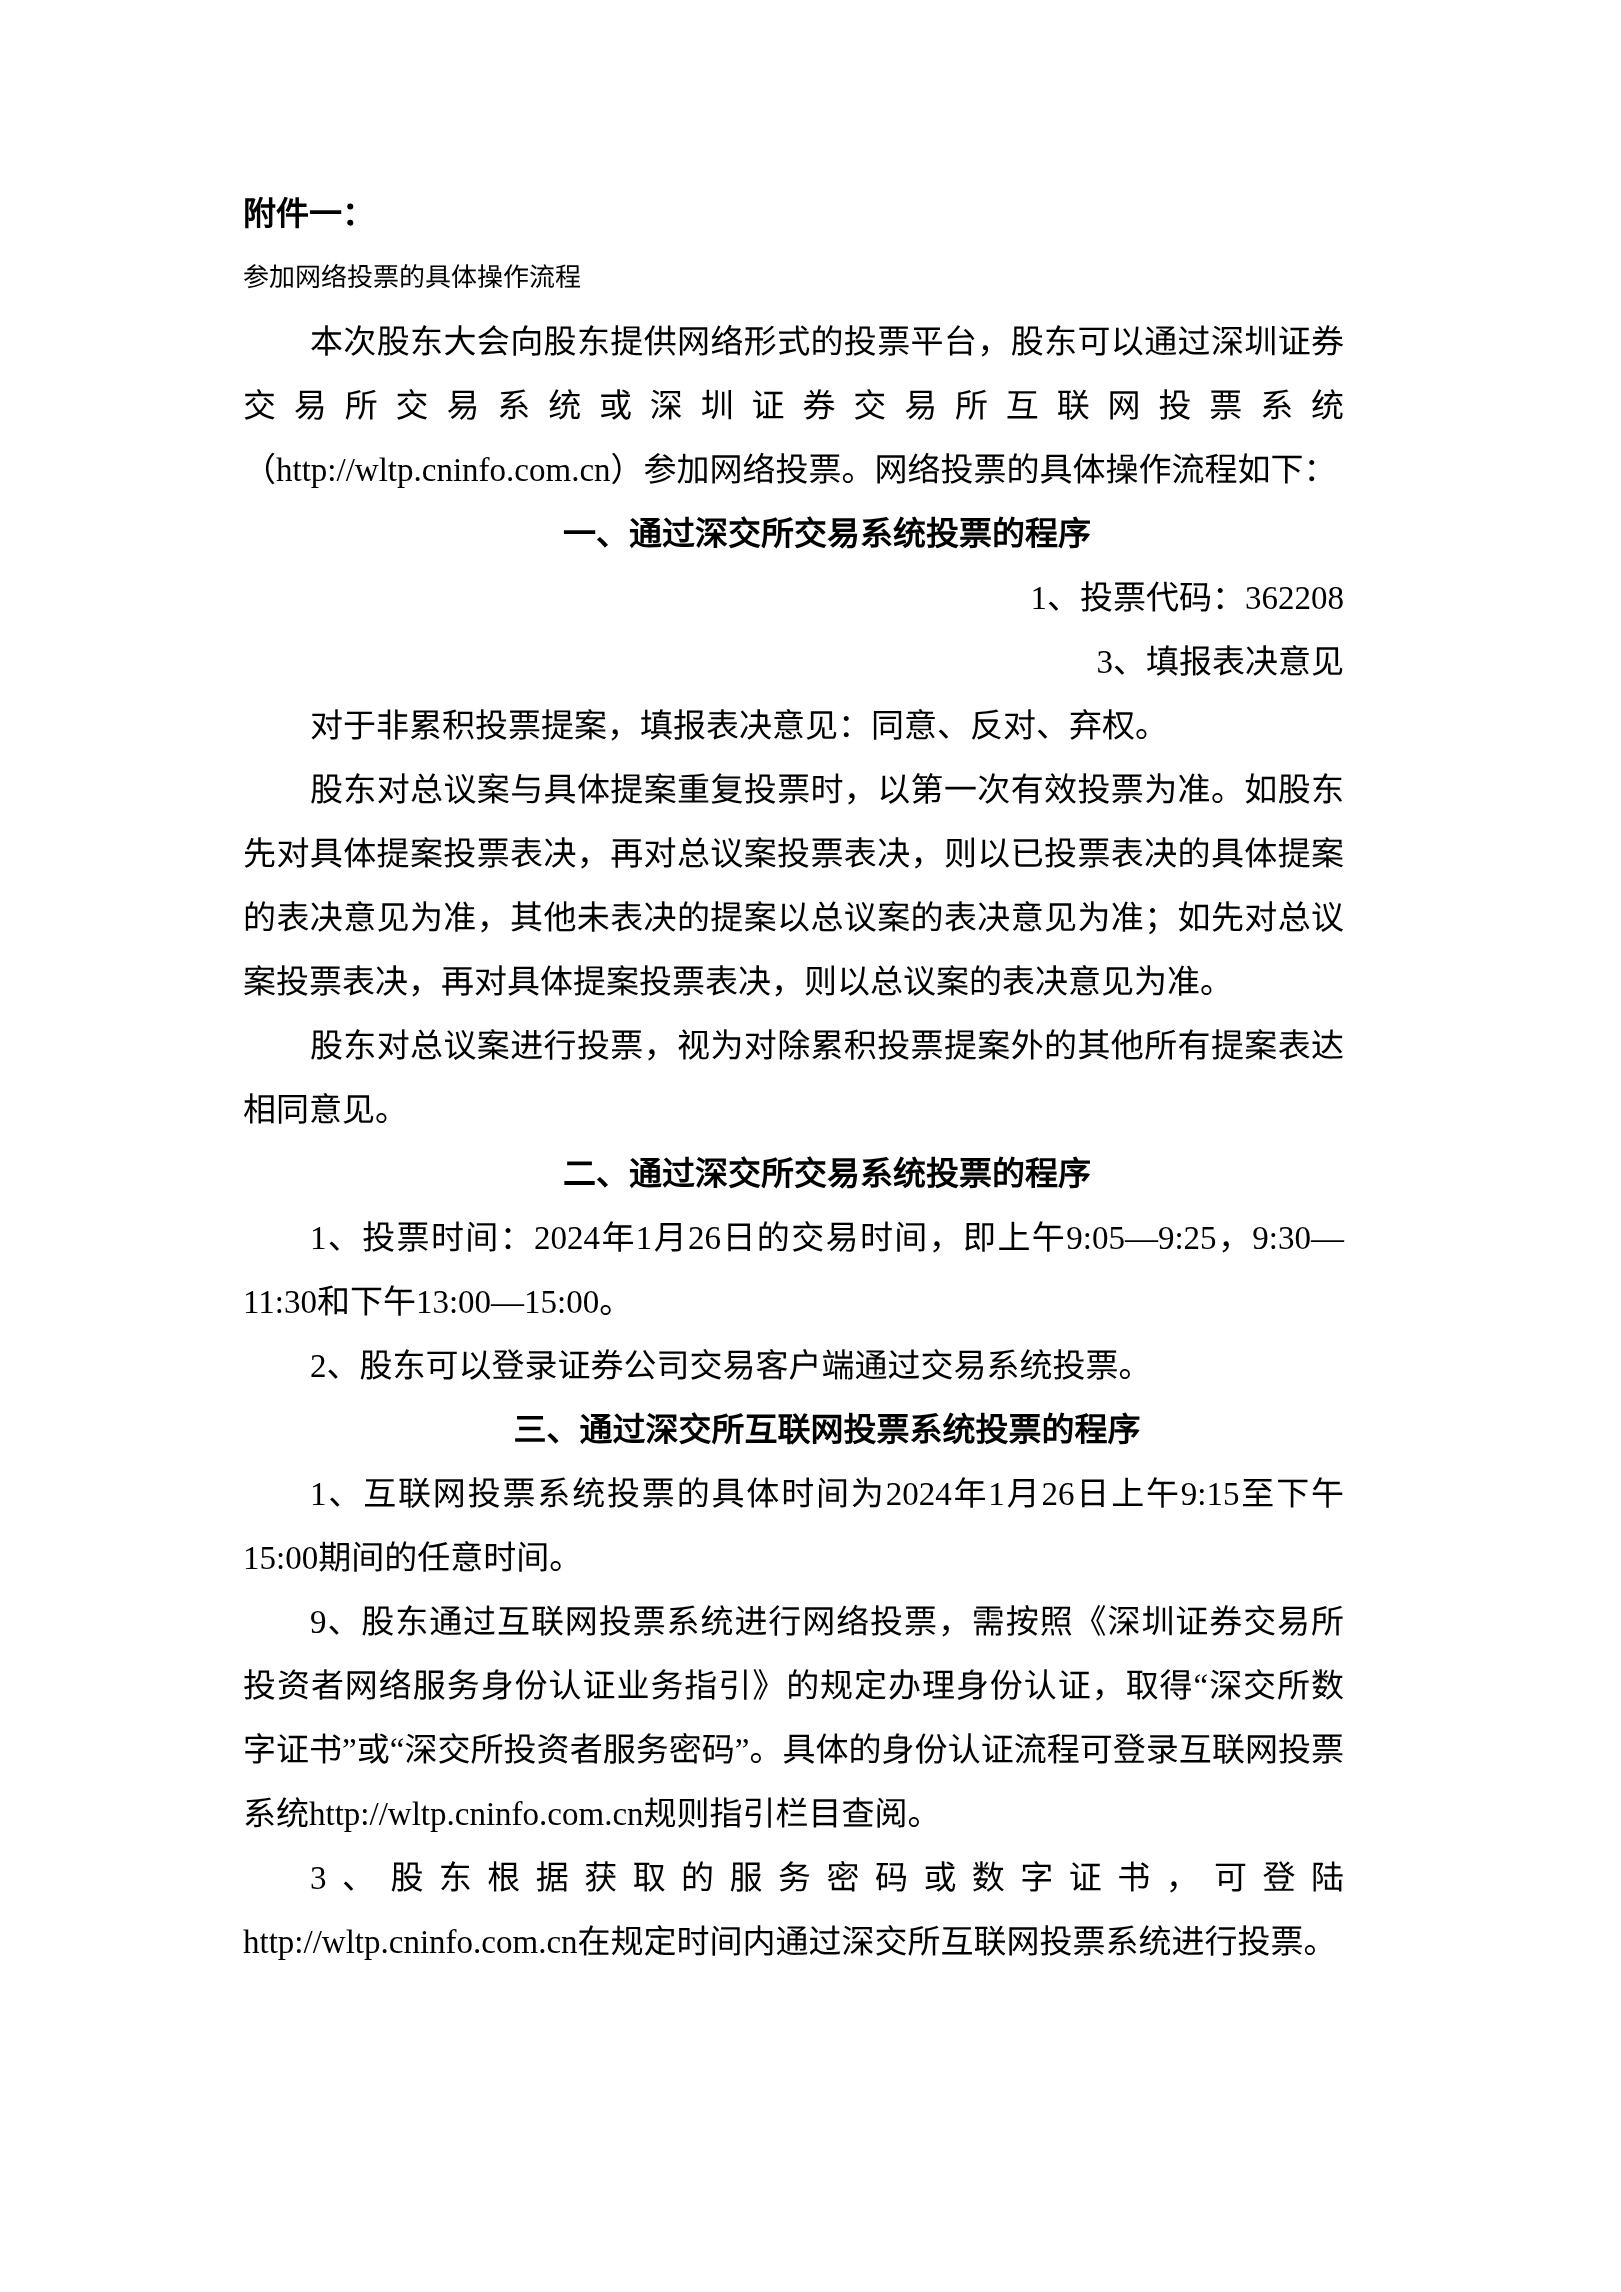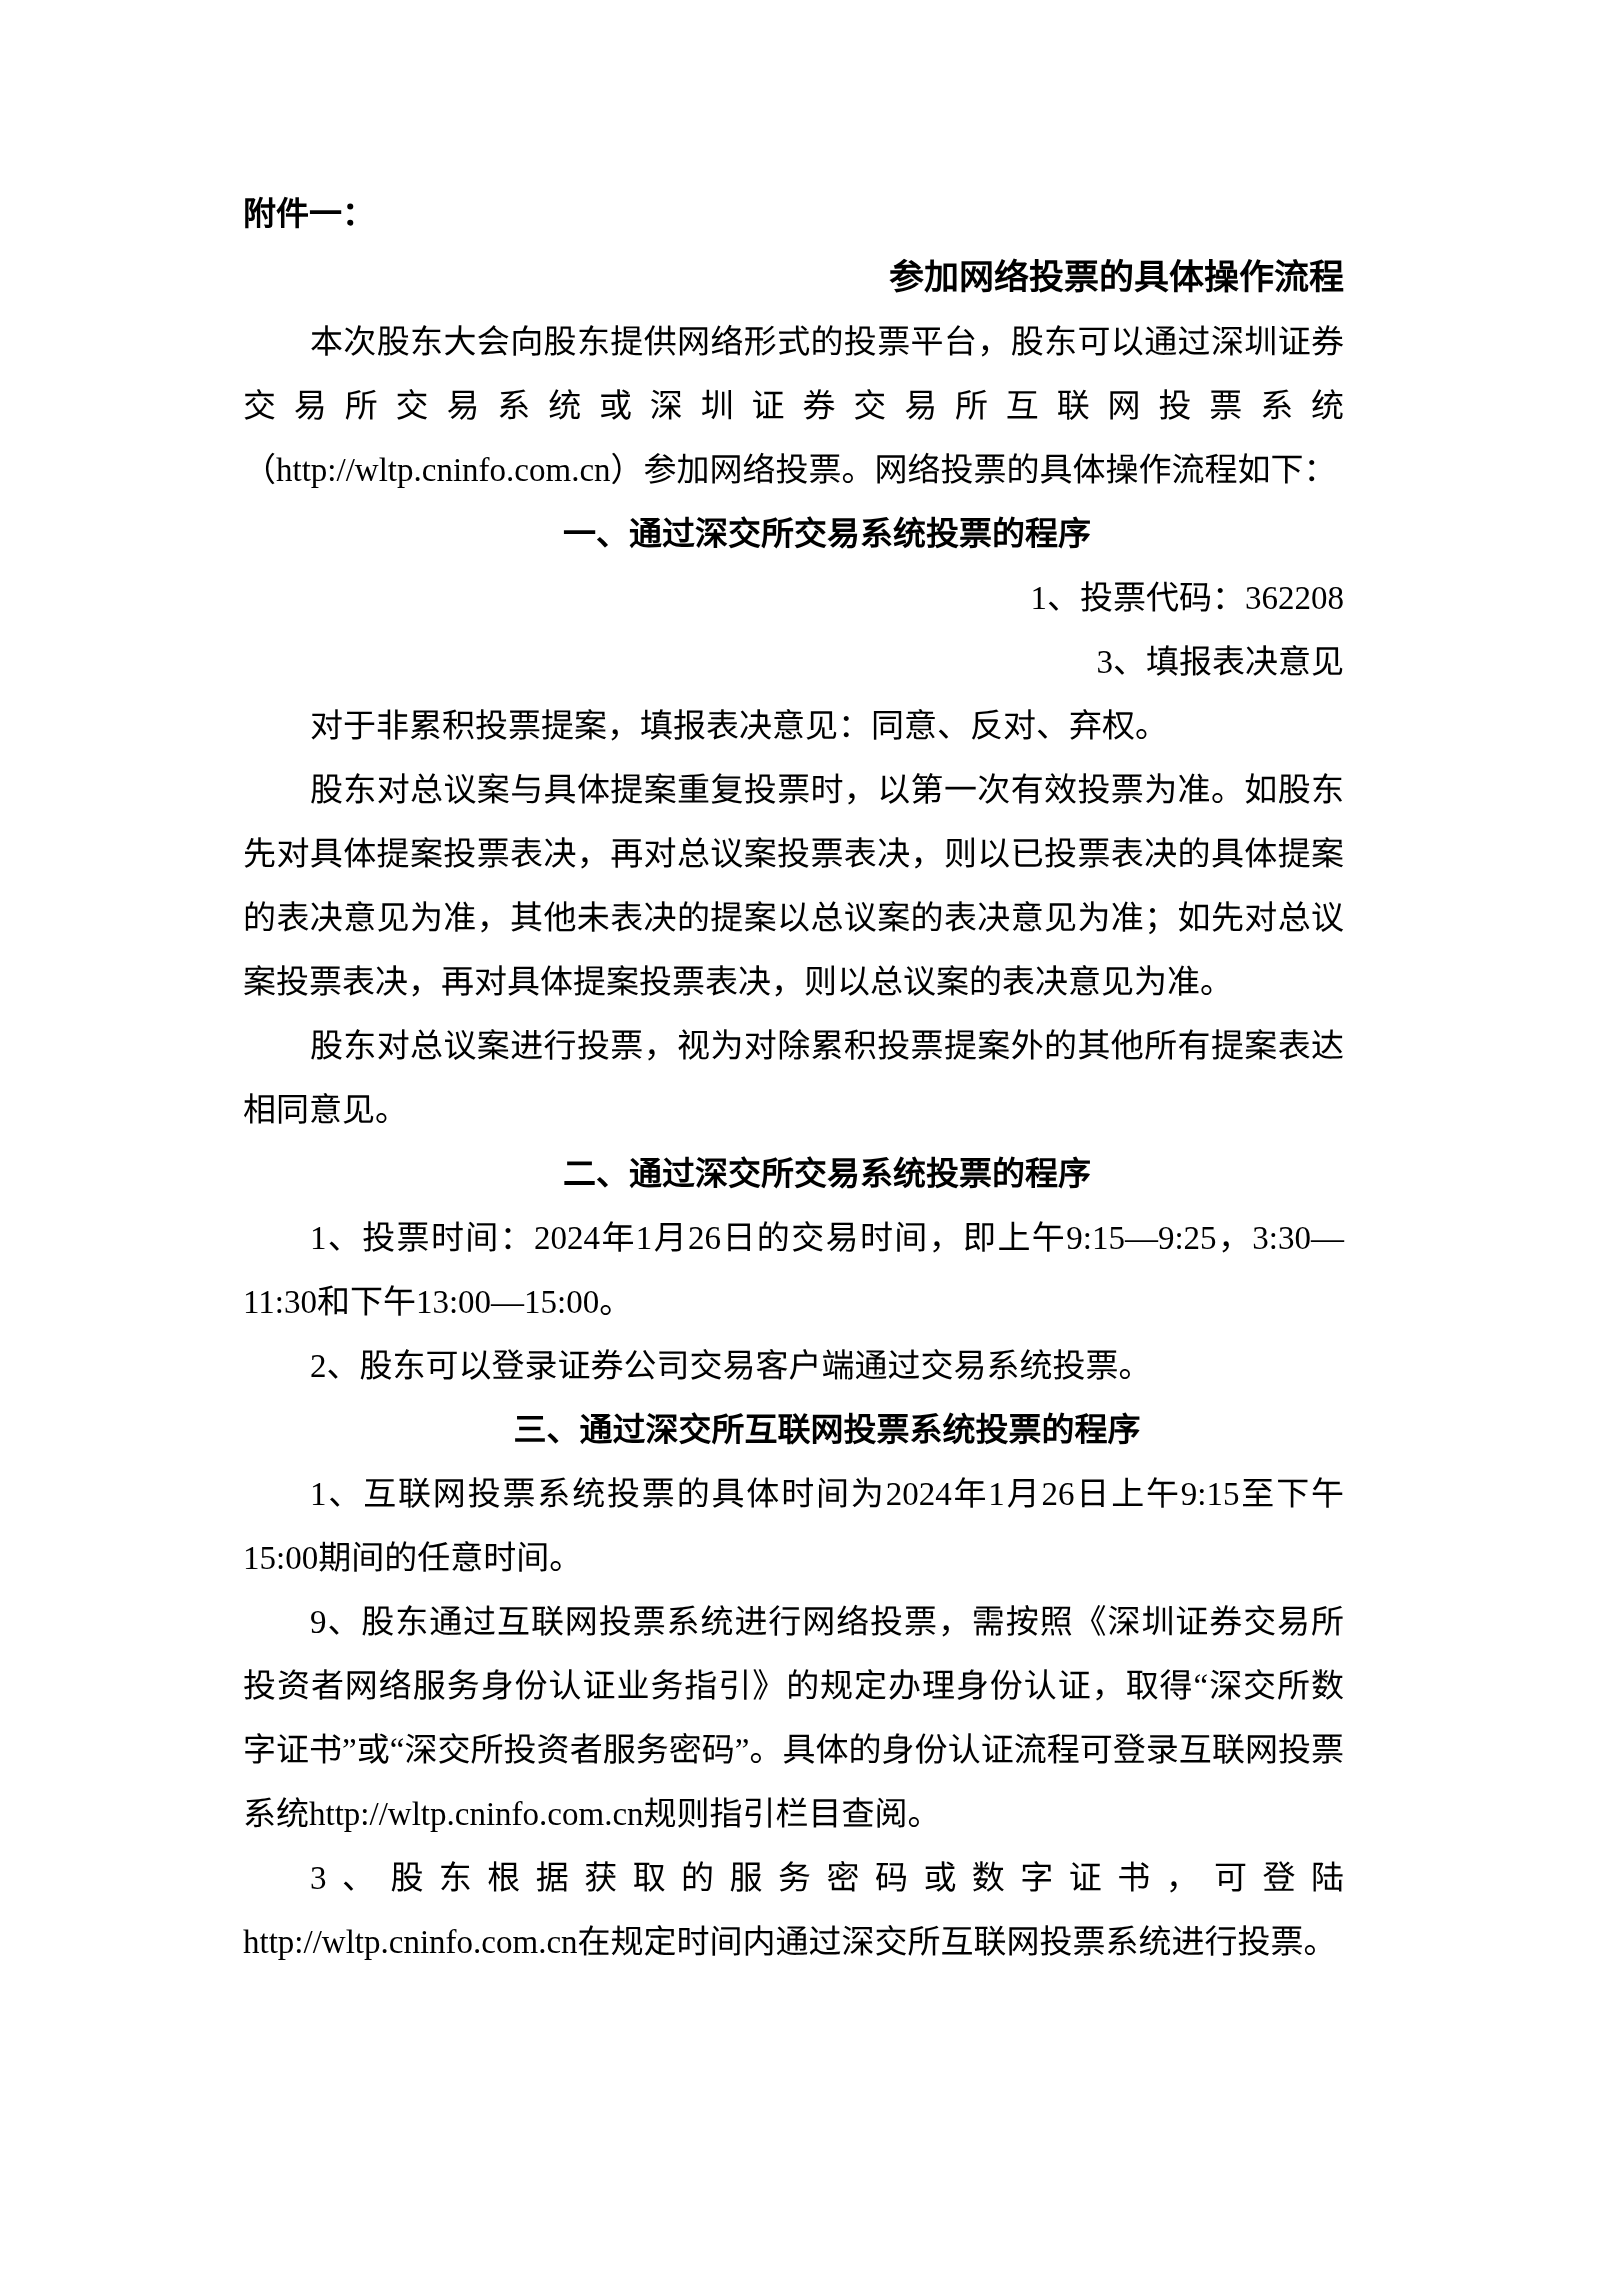--- a/index.html
+++ b/index.html
@@ -31,23 +31,23 @@
     text-justify: inter-ideograph;
     text-indent: 67px;
     white-space: pre-wrap;
   }
   .attachment-label {
     font-weight: bold;
     text-indent: 0;
     text-align: left;
   }
   .document-title {
-    font-weight: bold;
-    font-size: 35px;
-    text-align: right;
+    font-weight: normal;
+    font-size: 26px;
+    text-align: left;
     text-indent: 0;
   }
   .section-heading {
     font-weight: bold;
     text-align: center;
   }
   .list-item {
     text-align: right;
   }
 </style>
@@ -59,21 +59,21 @@
       <p class="block attachment-label">附件一：</p>
       <p class="block document-title">参加网络投票的具体操作流程</p>
       <p class="block body-paragraph">本次股东大会向股东提供网络形式的投票平台，股东可以通过深圳证券交易所交易系统或深圳证券交易所互联网投票系统（http://wltp.cninfo.com.cn）参加网络投票。网络投票的具体操作流程如下：</p>
       <p class="block section-heading">一、通过深交所交易系统投票的程序</p>
       <p class="block list-item">1、投票代码：362208</p>
       <p class="block list-item">3、填报表决意见</p>
       <p class="block body-paragraph">对于非累积投票提案，填报表决意见：同意、反对、弃权。</p>
       <p class="block body-paragraph">股东对总议案与具体提案重复投票时，以第一次有效投票为准。如股东先对具体提案投票表决，再对总议案投票表决，则以已投票表决的具体提案的表决意见为准，其他未表决的提案以总议案的表决意见为准；如先对总议案投票表决，再对具体提案投票表决，则以总议案的表决意见为准。</p>
       <p class="block body-paragraph">股东对总议案进行投票，视为对除累积投票提案外的其他所有提案表达相同意见。</p>
       <p class="block section-heading">二、通过深交所交易系统投票的程序</p>
-      <p class="block body-paragraph">1、投票时间：2024年1月26日的交易时间，即上午9:15—9:25，3:30—11:30和下午13:00—15:00。</p>
+      <p class="block body-paragraph">1、投票时间：2024年1月26日的交易时间，即上午9:05—9:25，9:30—11:30和下午13:00—15:00。</p>
       <p class="block body-paragraph">2、股东可以登录证券公司交易客户端通过交易系统投票。</p>
       <p class="block section-heading">三、通过深交所互联网投票系统投票的程序</p>
       <p class="block body-paragraph">1、互联网投票系统投票的具体时间为2024年1月26日上午9:15至下午15:00期间的任意时间。</p>
       <p class="block body-paragraph">9、股东通过互联网投票系统进行网络投票，需按照《深圳证券交易所投资者网络服务身份认证业务指引》的规定办理身份认证，取得“深交所数字证书”或“深交所投资者服务密码”。具体的身份认证流程可登录互联网投票系统http://wltp.cninfo.com.cn规则指引栏目查阅。</p>
       <p class="block body-paragraph">3、股东根据获取的服务密码或数字证书，可登陆 http://wltp.cninfo.com.cn在规定时间内通过深交所互联网投票系统进行投票。</p>
     </div>
 </div>
 
 
 </body></html>

